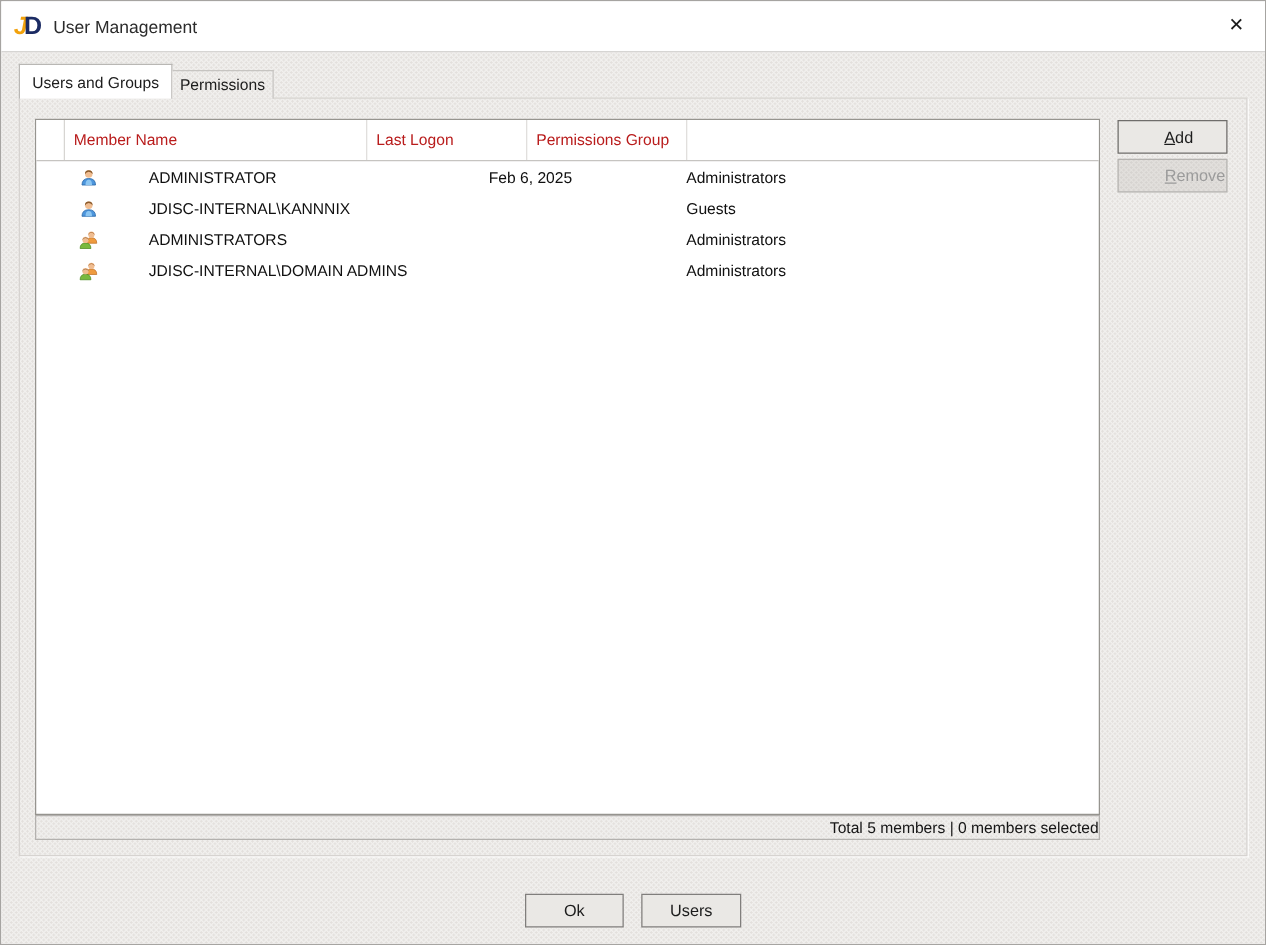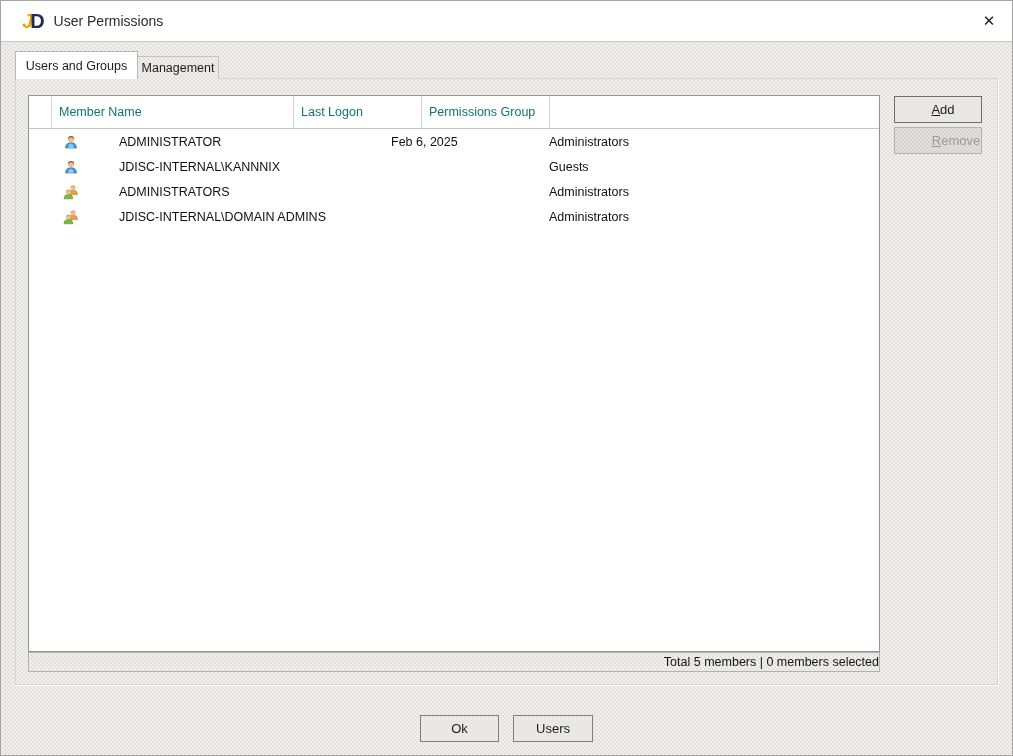--- a/index.html
+++ b/index.html
@@ -13,21 +13,21 @@
     background-image:
       radial-gradient(#e3e0dd 0.8px, rgba(0,0,0,0) 1px),
       radial-gradient(#e3e0dd 0.8px, rgba(0,0,0,0) 1px);
     background-size:4px 4px, 4px 4px;
     background-position:0 0, 2px 2px;
   }
   
   .titlebar {
     position:absolute; left:0; top:0; width:100%; height:41px;
     background:#ffffff; border-bottom:1px solid #c9c7c5;
-    display:flex; align-items:center; padding-left:21px;
+    display:flex; align-items:center; padding-left:10px;
   }
   .logo { font-weight:bold; font-size:20px; letter-spacing:-3px; margin-right:12px; line-height:1; }
   .logo .lj { color:#f2a20c; font-style:italic; }
   .logo .ld { color:#1b2b63; }
   .win-title { font-size:14px; color:#2b2b2b; }
   .close-btn {
     position:absolute; right:10px; top:7px; width:26px; height:26px;
     background:transparent; border:none; font-size:15px; color:#1a1a1a;
     cursor:pointer; font-family:"Liberation Sans", sans-serif; line-height:26px; text-align:center;
   }
@@ -51,21 +51,21 @@
     position:absolute; left:14px; top:36px; width:983px; height:607px;
     border:1px solid #d6d3d0; box-shadow:1px 1px 0 #ffffff;
   }
   
   .table {
     position:absolute; left:12px; top:16px; width:852px; height:557px;
     border:1px solid #96948f; background:#ffffff; overflow:hidden;
   }
   .thead { display:flex; height:33px; border-bottom:1px solid #c6c4c1; }
   .th {
-    background:#ffffff; font-size:12.5px; color:#0f766e;
+    background:#ffffff; font-size:12.5px; color:#b91c1c;
     display:flex; align-items:center; padding-left:7px;
     border-right:1px solid #d7d5d2; cursor:pointer;
   }
   .th.icon-col  { width:23px; padding-left:0; }
   .th.name-col  { width:242px; }
   .th.logon-col { width:128px; }
   .th.group-col { width:128px; }
   .th.filler { flex:1; border-right:none; cursor:default; }
   .row { display:flex; height:25px; align-items:center; cursor:default; }
   .cell { font-size:12.5px; color:#101010; white-space:nowrap; overflow:hidden;margin-left:30px; }
@@ -98,28 +98,28 @@
   .btn.cancel { position:absolute; left:512px; top:673px; width:80px; height:27px; }
   .btn u { text-decoration:underline; }
 </style>
 </head>
 <body>
 
 <div class="window">
 
   <div class="titlebar">
     <span class="logo"><span class="lj">J</span><span class="ld">D</span></span>
-    <span class="win-title">User Permissions</span>
+    <span class="win-title">User Management</span>
     <button class="close-btn">✕</button>
   </div>
 
   <div class="content stipple">
 
     <div class="tab active">Users and Groups</div>
-    <div class="tab inactive stipple">Management</div>
+    <div class="tab inactive stipple">Permissions</div>
 
     <div class="panel stipple">
 
       <div class="table">
         <div class="thead">
           <div class="th icon-col"></div>
           <div class="th name-col">Member Name</div>
           <div class="th logon-col">Last Logon</div>
           <div class="th group-col">Permissions Group</div>
           <div class="th filler stipple"></div>

